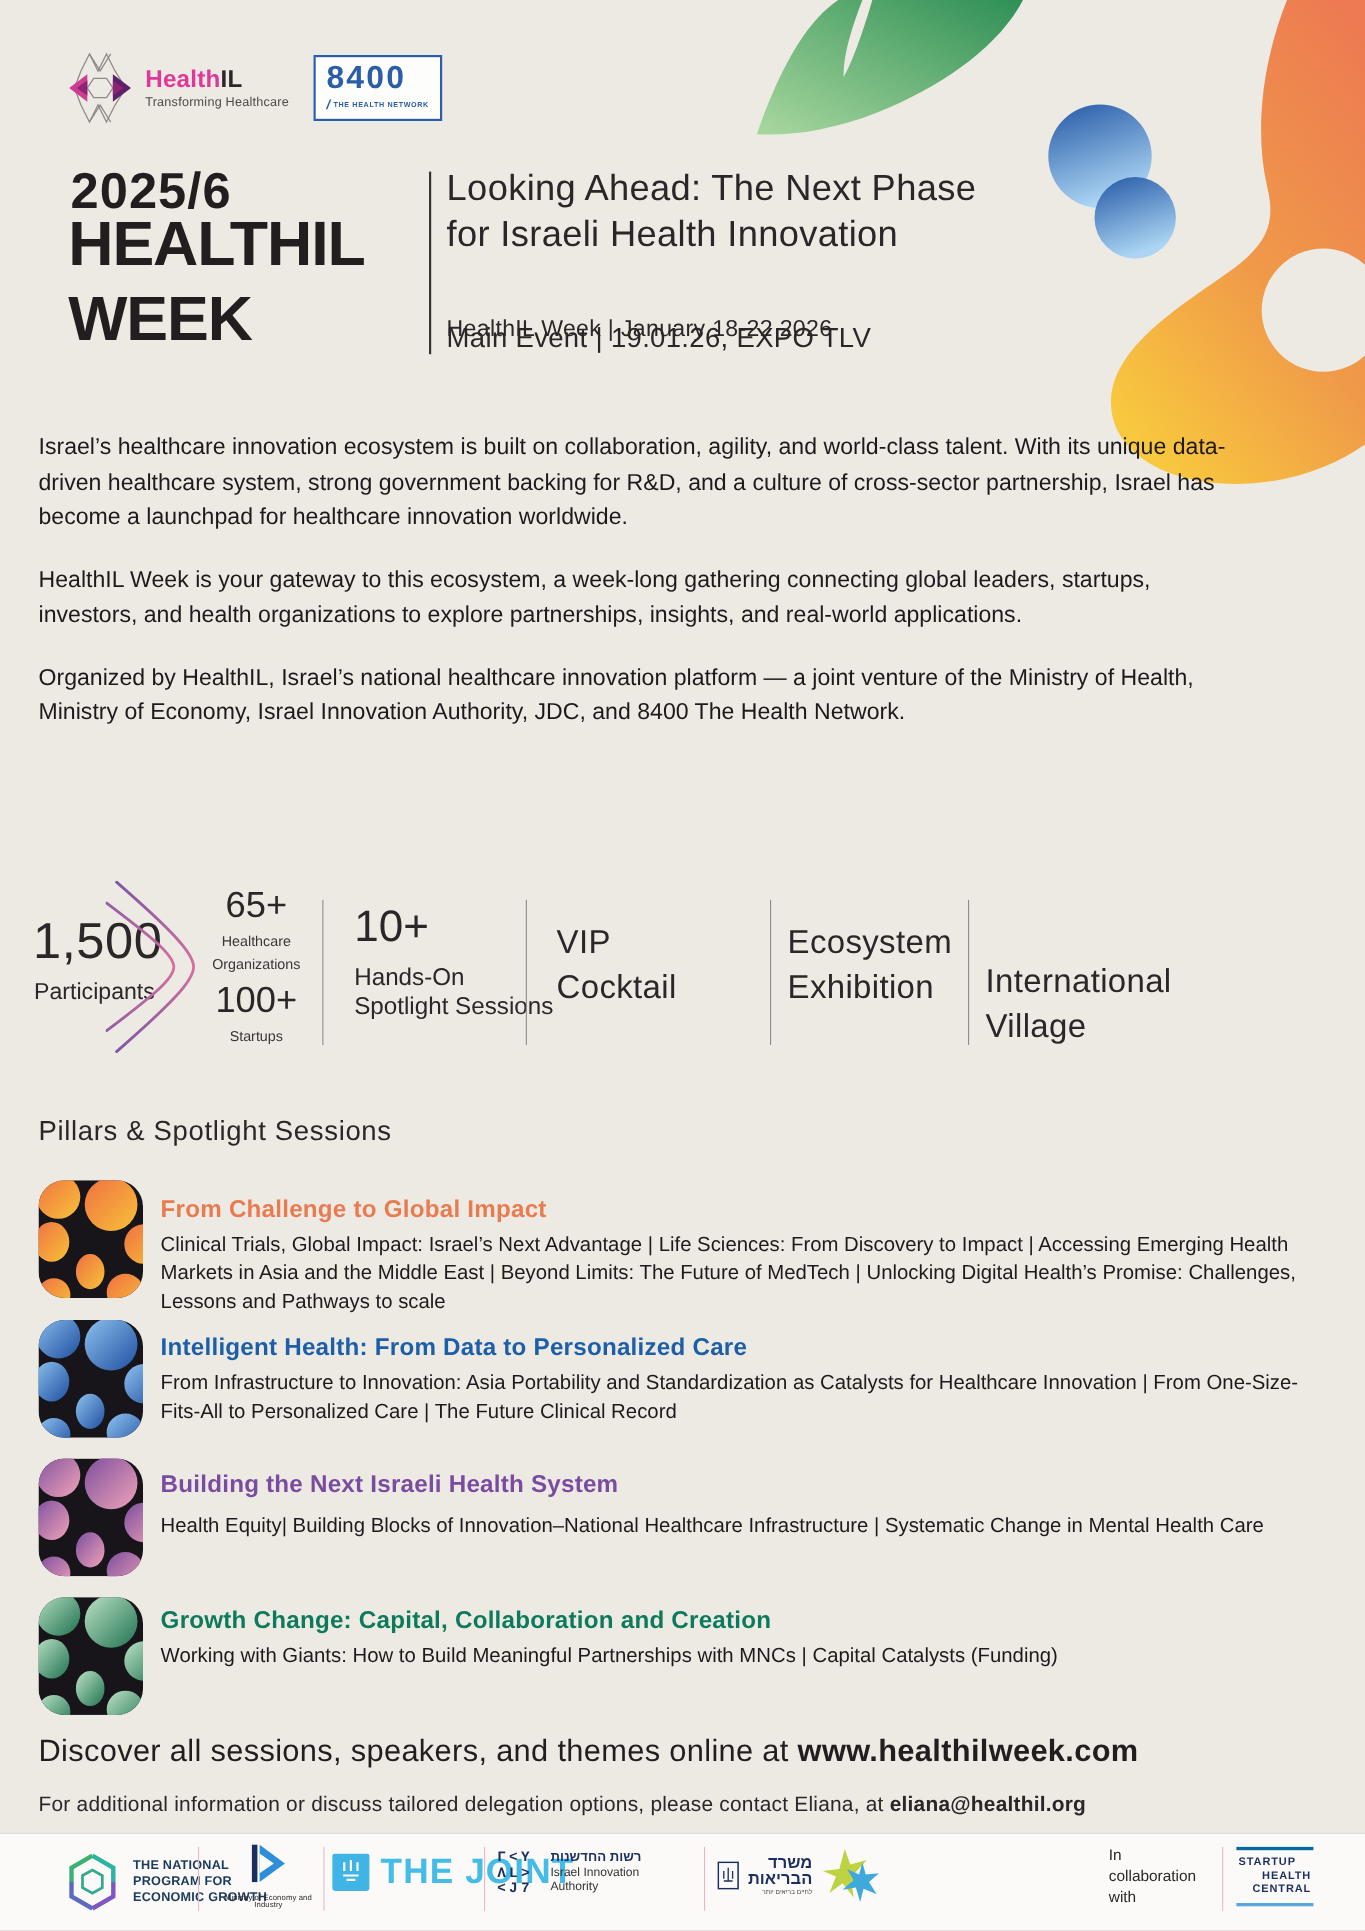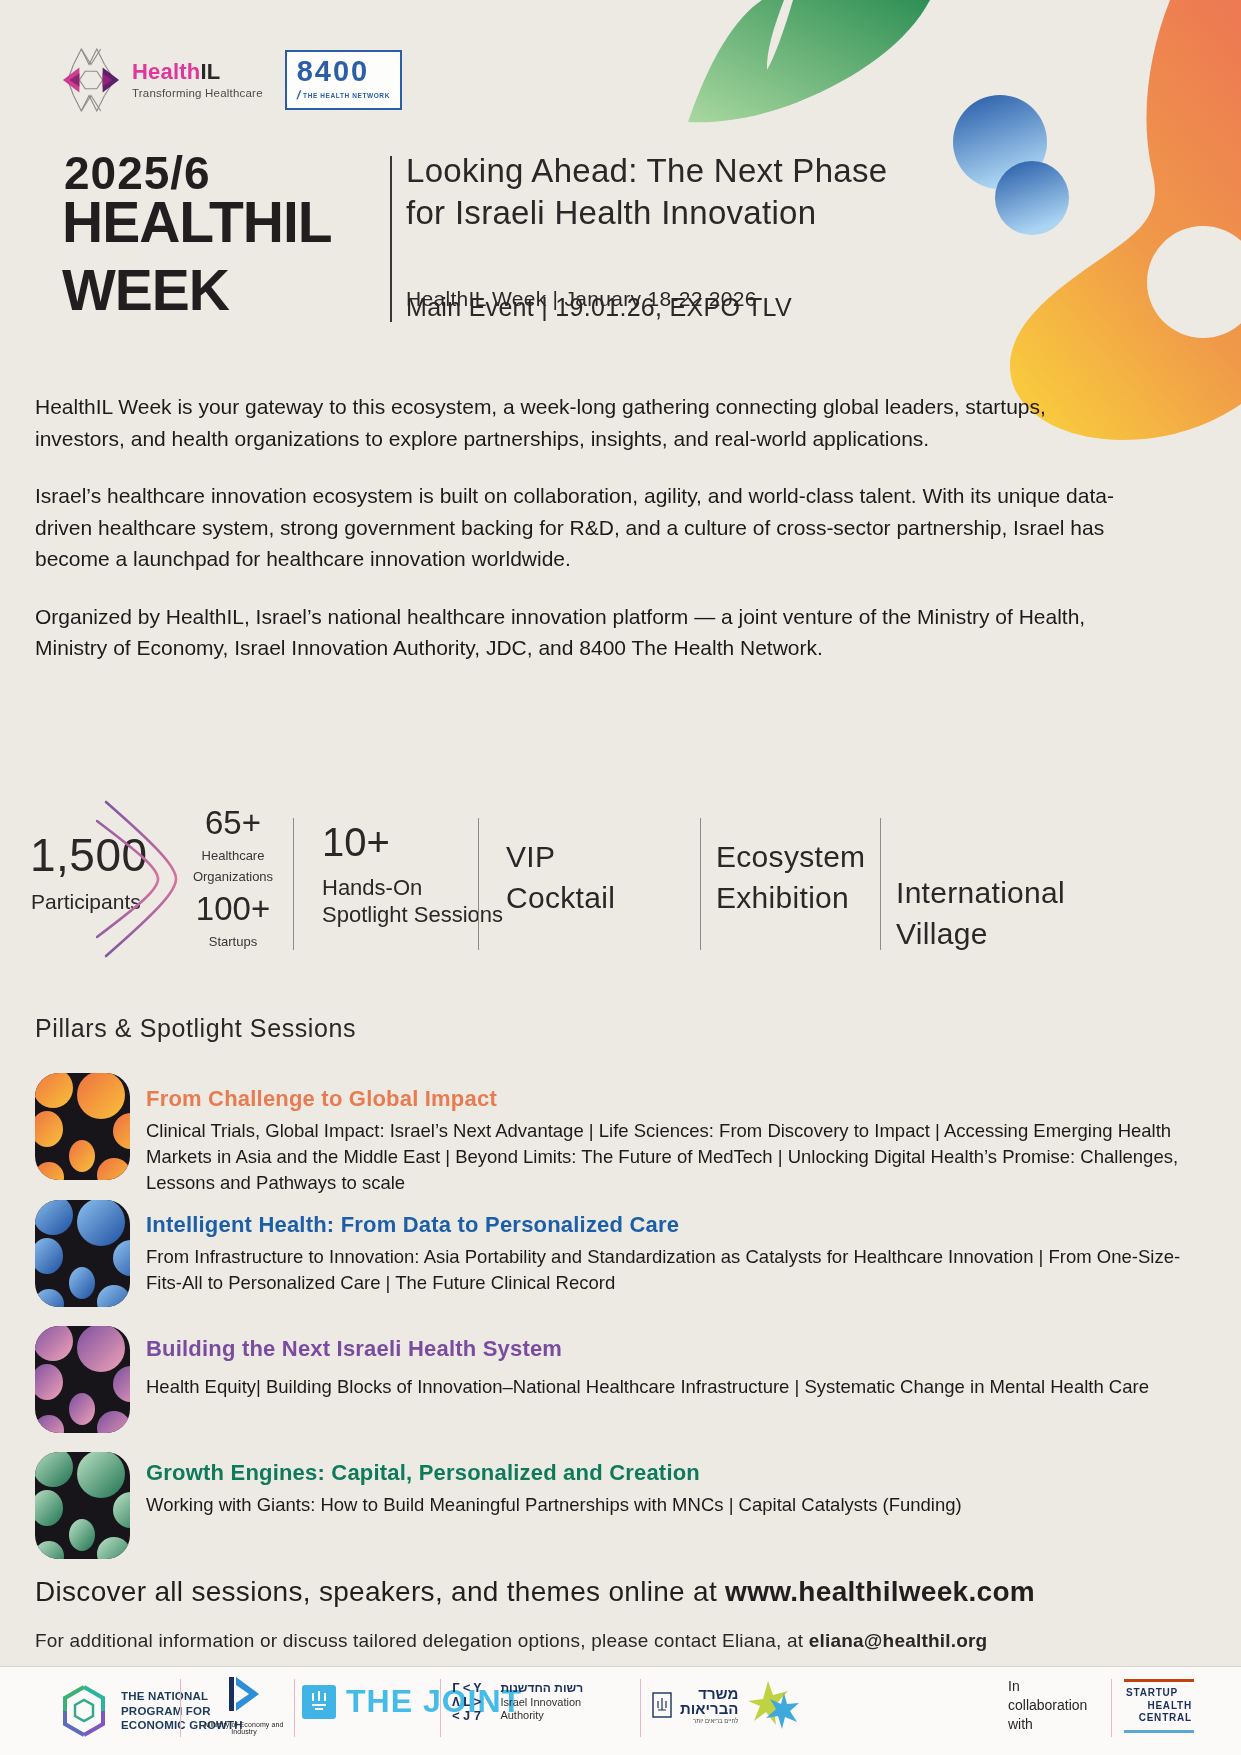--- a/index.html
+++ b/index.html
@@ -81,21 +81,21 @@
   .joint { left:302px; top:16px; display:flex; align-items:center; gap:10px; }
   .joint-name { font-size:32px; font-weight:700; color:#45BBE8; letter-spacing:1px; }
   .iia { left:452px; top:15px; display:flex; gap:16px; align-items:flex-start; }
   .iia-glyphs { font-family:"Liberation Mono", monospace; font-size:13px; font-weight:700; color:#1B2F5E; line-height:14px; letter-spacing:3px; }
   .iia-text { font-size:11px; color:#333; line-height:13.5px; }
   .iia-heb { font-size:12px; font-weight:700; color:#1B2F5E; }
   .moh { left:652px; top:12px; display:flex; align-items:center; gap:8px; }
   .moh-heb { font-size:15px; font-weight:700; color:#1B2F5E; line-height:15px; text-align:right; }
   .moh-sub { font-size:6px; color:#4e4a49; text-align:right; margin-top:2px; }
   .collab { left:1008px; top:10px; font-size:14px; line-height:19px; color:#2b2627; }
-  .snc { left:1124px; top:12px; width:70px; border-top:3px solid #c2410c; border-bottom:3px solid #5AA7DC; padding:5px 2px; }
+  .snc { left:1124px; top:12px; width:70px; border-top:3px solid #0369a1; border-bottom:3px solid #5AA7DC; padding:5px 2px; }
   .snc div { font-size:10px; font-weight:700; color:#1B2F5E; line-height:12.5px; letter-spacing:0.8px; }
   .snc .r { text-align:right; }
 </style>
 </head>
 <body>
 
 <div class="page">
 
   <svg class="deco" width="561" height="445" viewBox="0 0 561 445">
     <defs>
@@ -159,22 +159,22 @@
   <div class="hero-title hero-t2">WEEK</div>
   <div class="hero-divider"></div>
   <div class="headline">
     <div>Looking Ahead: The Next Phase</div>
     <div>for Israeli Health Innovation</div>
   </div>
   <div class="main-event">Main Event | 19.01.26, EXPO TLV</div>
   <div class="week-dates">HealthIL Week | January 18-22 2026</div>
 
   <div class="intro">
+    <p>Israel’s healthcare innovation ecosystem is built on collaboration, agility, and world-class talent. With its unique data-driven healthcare system, strong government backing for R&amp;D, and a culture of cross-sector partnership, Israel has become a launchpad for healthcare innovation worldwide.</p>
     <p>HealthIL Week is your gateway to this ecosystem, a week-long gathering connecting global leaders, startups, investors, and health organizations to explore partnerships, insights, and real-world applications.</p>
-    <p>Israel’s healthcare innovation ecosystem is built on collaboration, agility, and world-class talent. With its unique data-driven healthcare system, strong government backing for R&amp;D, and a culture of cross-sector partnership, Israel has become a launchpad for healthcare innovation worldwide.</p>
     <p>Organized by HealthIL, Israel’s national healthcare innovation platform — a joint venture of the Ministry of Health, Ministry of Economy, Israel Innovation Authority, JDC, and 8400 The Health Network.</p>
   </div>
 
   <div class="stat participants-value">1,500</div>
   <div class="stat participants-label">Participants</div>
 
   <svg class="arcs" width="88" height="158" viewBox="0 0 88 158">
     <defs>
       <linearGradient id="arcGrad" gradientUnits="userSpaceOnUse" x1="0" y1="0" x2="0" y2="158">
         <stop offset="0" stop-color="#7B57A5"></stop>
@@ -305,21 +305,21 @@
       <circle cx="18" cy="15" r="20" fill="url(#pgGreen)"></circle>
         <circle cx="66" cy="22" r="24" fill="url(#pgGreen)"></circle>
       <circle cx="96" cy="58" r="18" fill="url(#pgGreen)"></circle>
         <ellipse cx="12" cy="56" rx="16" ry="18" fill="url(#pgGreen)"></ellipse>
       <ellipse cx="47" cy="83" rx="13" ry="16" fill="url(#pgGreen)"></ellipse>
         <circle cx="14" cy="104" r="15" fill="url(#pgGreen)"></circle>
       <circle cx="79" cy="102" r="17" fill="url(#pgGreen)"></circle>
     </g>
   </svg>
   <div class="pillar-text pt4">
-    <div class="pillar-title c-green">Growth Engines: Capital, Personalized and Creation</div>
+    <div class="pillar-title c-green">Growth Change: Capital, Collaboration and Creation</div>
     <div class="pillar-desc">Working with Giants: How to Build Meaningful Partnerships with MNCs | Capital Catalysts (Funding)</div>
   </div>
 
   <div class="discover"><span>Discover all sessions, speakers, and themes online at </span><b><a class="plain">www.healthilweek.com</a></b></div>
   <div class="contact"><span>For additional information or discuss tailored delegation options, please contact Eliana, at </span><b><a class="plain">eliana@healthil.org</a></b></div>
 
   <div class="footer">
 
     <div class="f-item npeg">
       <svg width="52" height="56" viewBox="0 0 52 56">

